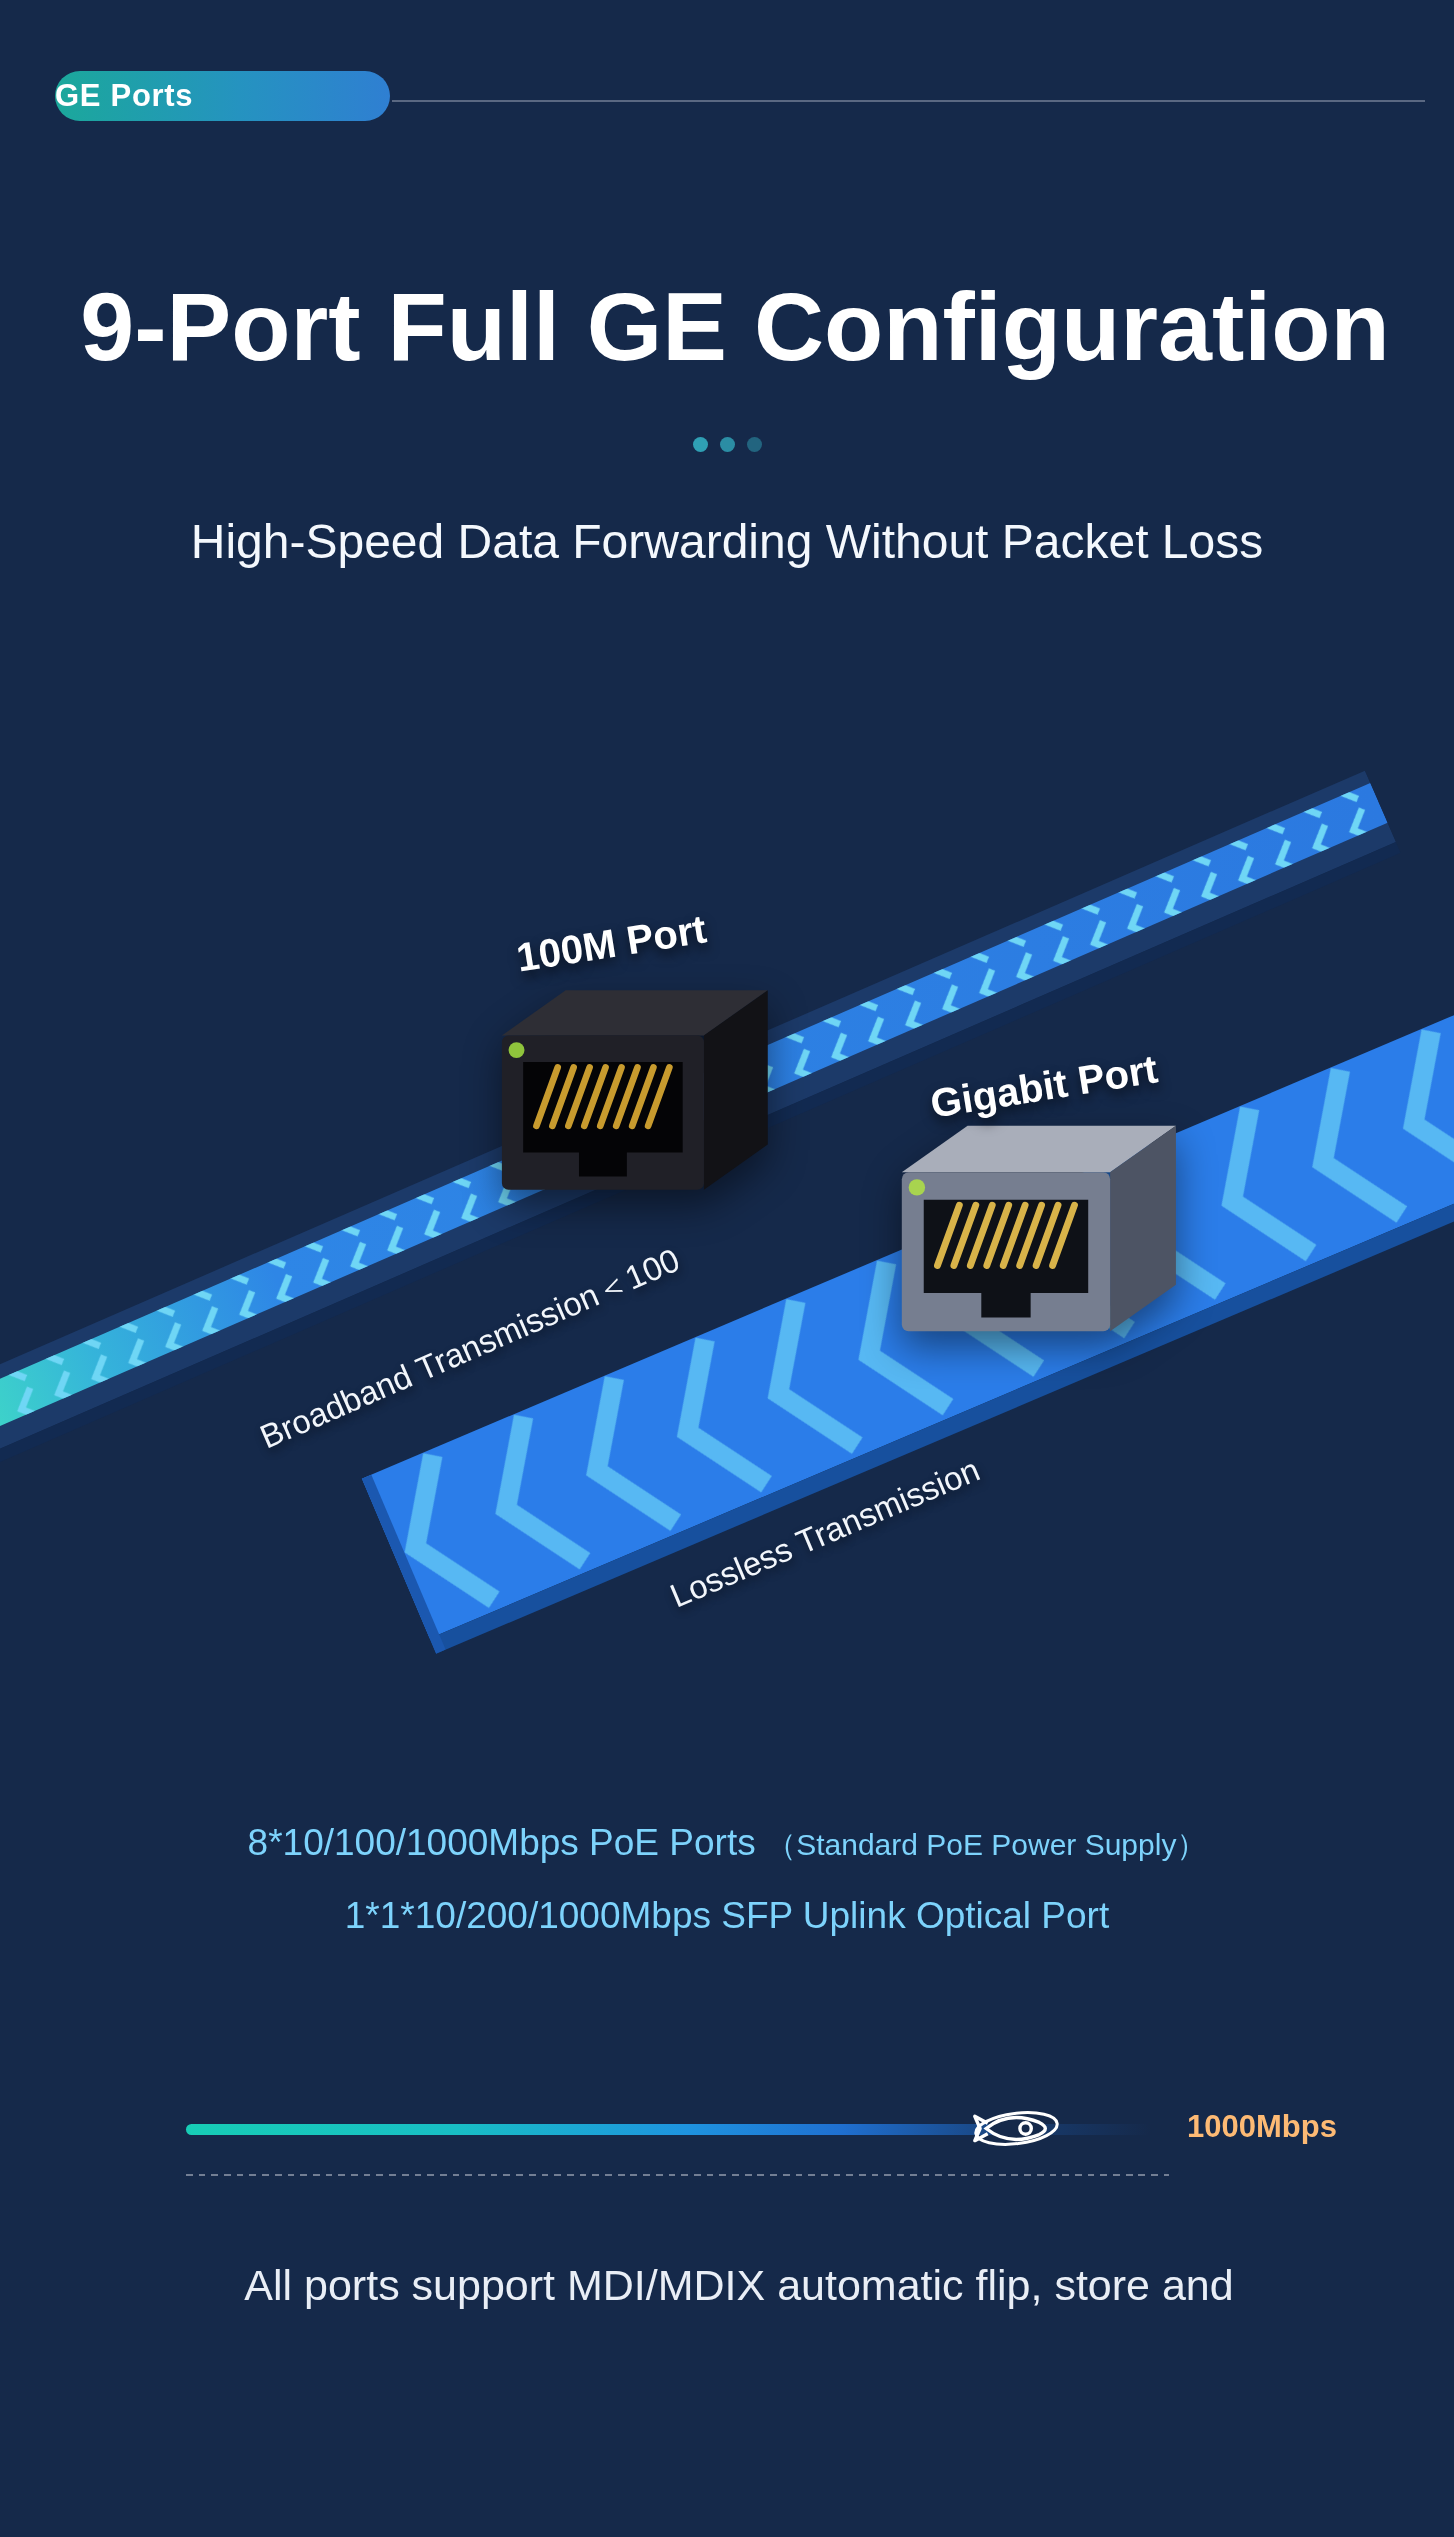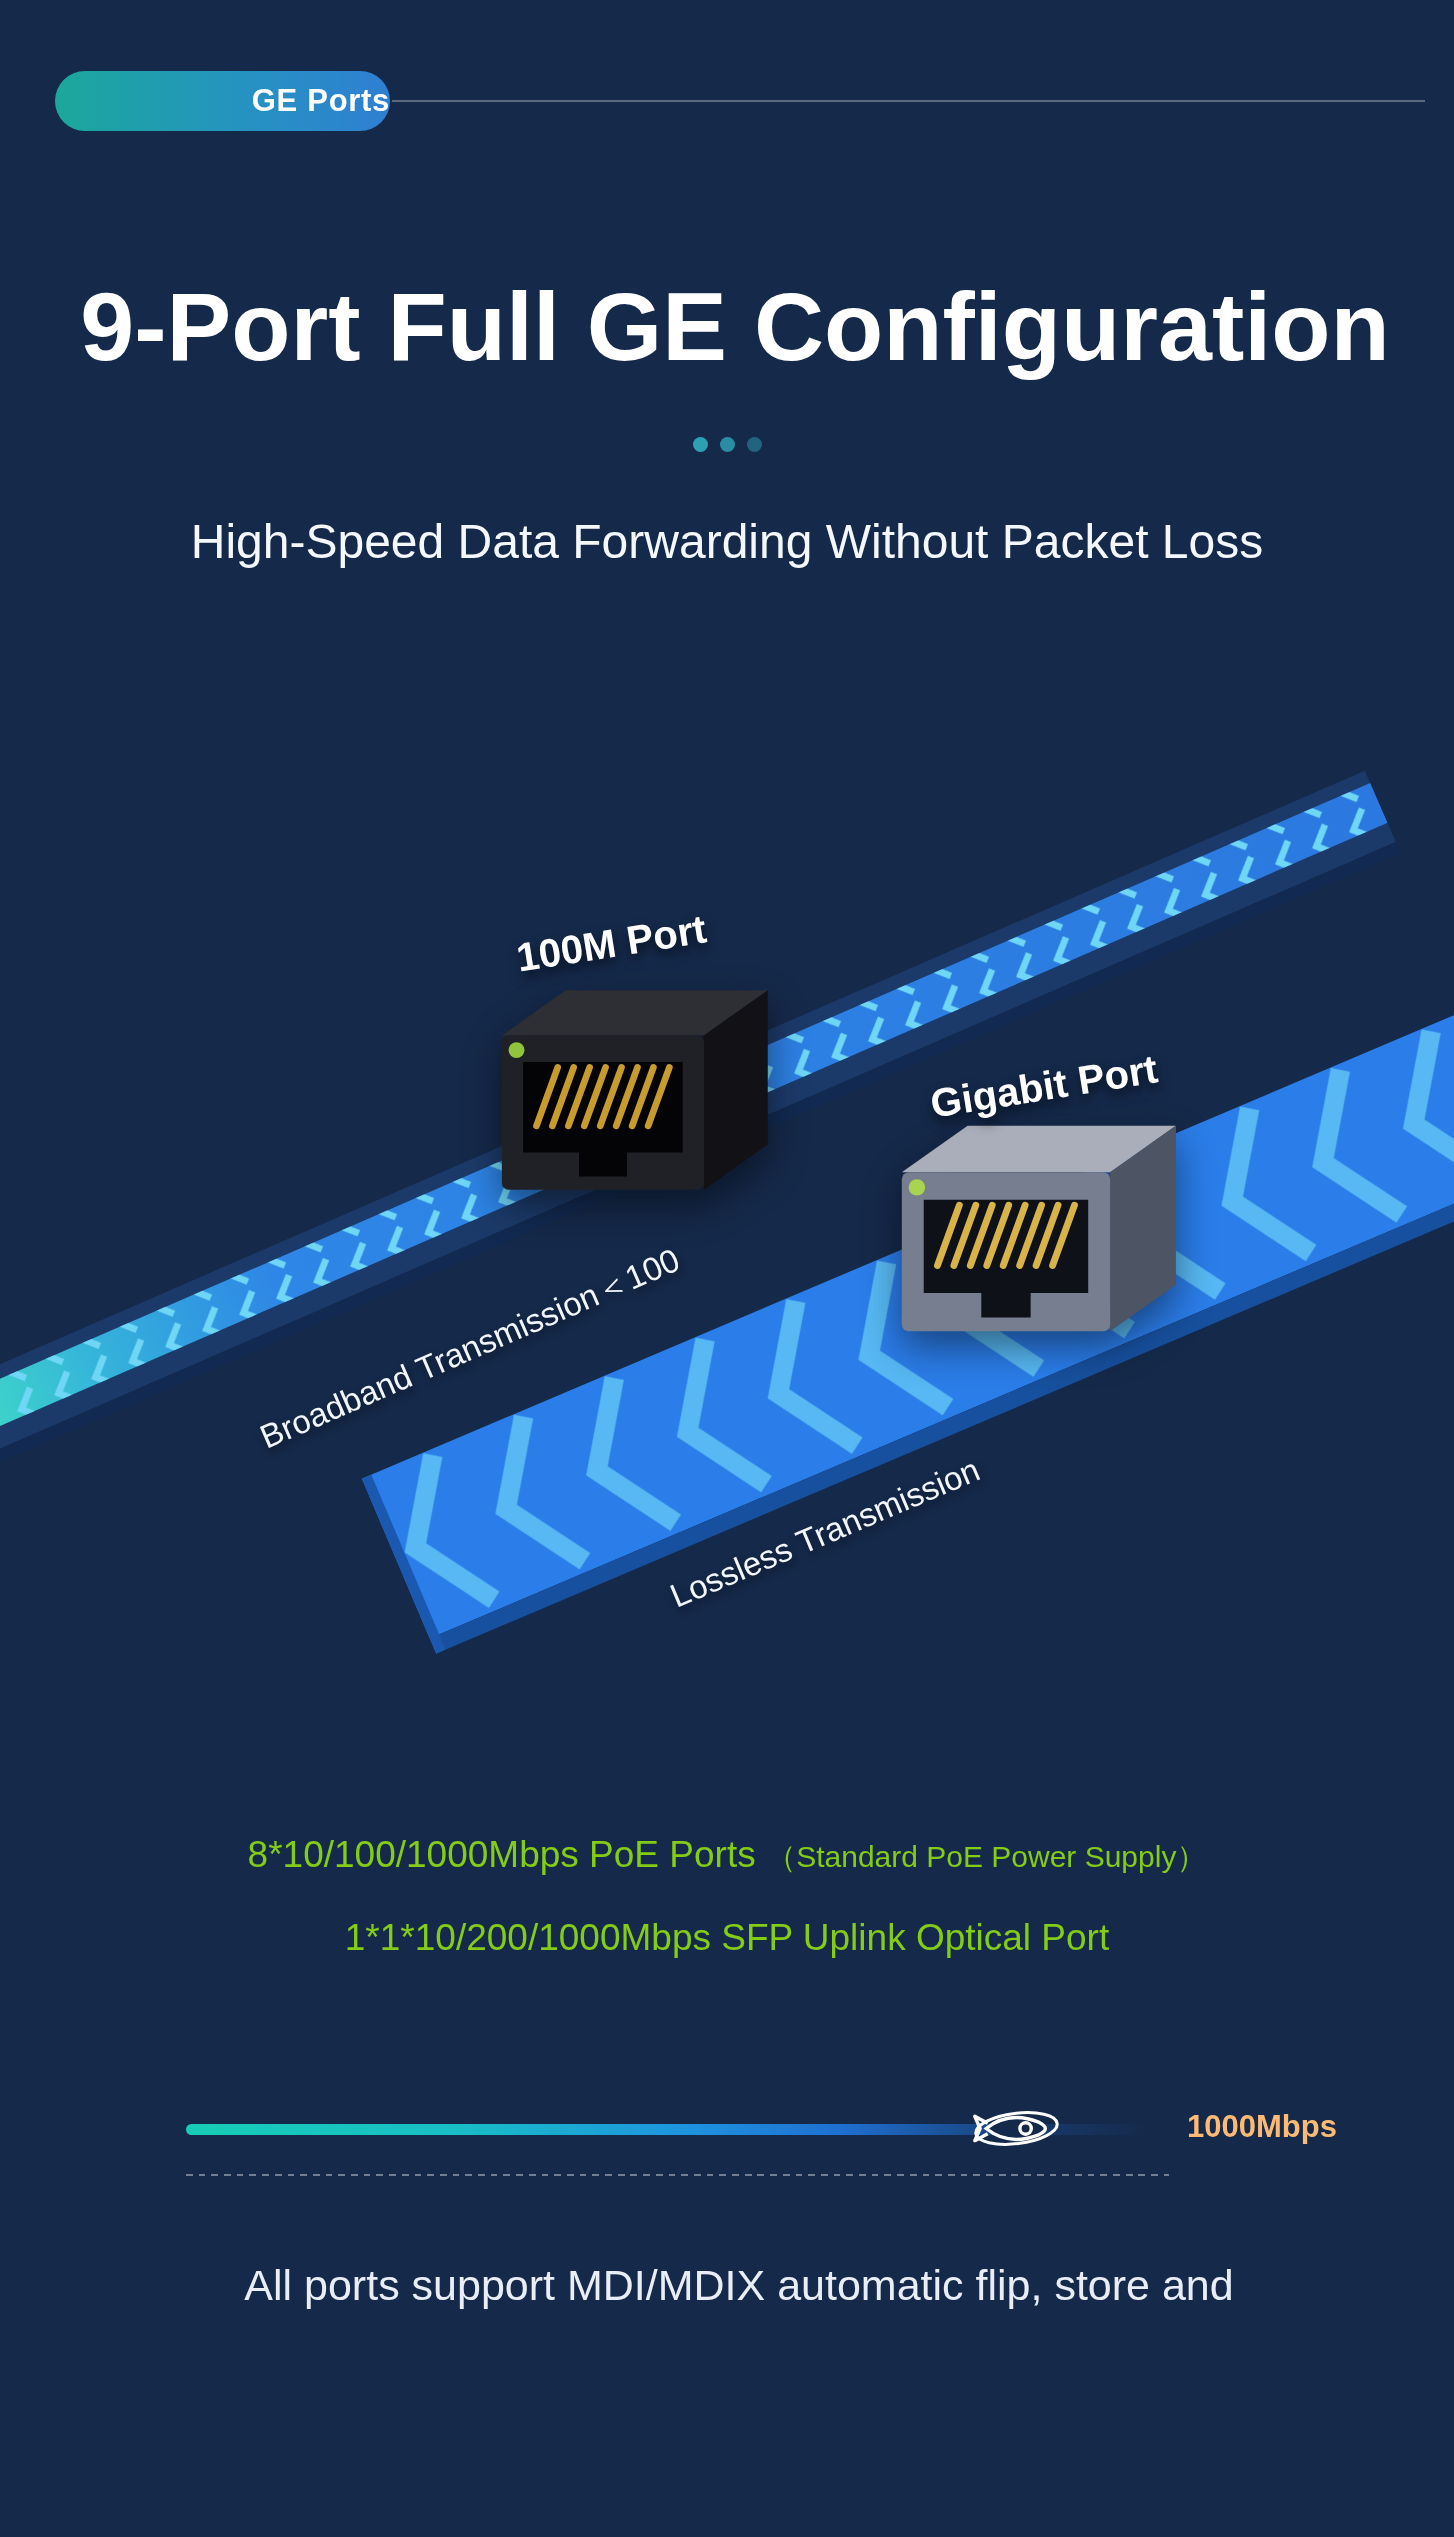--- a/index.html
+++ b/index.html
@@ -3,24 +3,24 @@
 <meta charset="utf-8">
 <style>
   html,body{margin:0;padding:0;background:#0f2038;}
   .page{
     position:relative;width:1454px;height:2538px;overflow:hidden;
     background:#15294a;color:#ffffff;
     font-family:"Liberation Sans",sans-serif;
   }
   
   .badge{
-    position:absolute;left:55px;top:71px;width:335px;height:60px;
+    position:absolute;left:55px;top:71px;width:335px;height:50px;
     border-radius:34px;
     background:linear-gradient(90deg,#1ba89b 0%,#2593c0 55%,#2f7fd2 100%);
-    display:flex;align-items:center;justify-content:flex-end;
+    display:flex;align-items:center;justify-content:flex-start;
   }
   .badge span{font-size:31px;font-weight:bold;color:#fff;letter-spacing:0.7px;}
   .header-line{
     position:absolute;left:392px;top:100px;width:1033px;height:1.5px;
     background:#66738c;opacity:.85;
   }
   
   .title{
     position:absolute;left:0;top:263px;width:100%;margin:8px;
     text-align:center;font-size:97px;font-weight:bold;color:#ffffff;
@@ -68,21 +68,21 @@
   .plabel2{left:931px;top:1082px;transform:rotate(-9deg);}
   .rlabel{
     position:absolute;z-index:4;font-size:33px;color:#f2f6fb;
     white-space:nowrap;transform-origin:left center;height:37px;line-height:37px;
     text-shadow:0 4.5px 9px rgba(0,0,0,.45);
   }
   .rlabel1{left:262px;top:1420px;transform:rotate(-23.5deg);}
   .rlabel2{left:672px;top:1579px;transform:rotate(-23deg);}
   
   .specs{position:absolute;left:0;top:1817px;width:100%;text-align:center;}
-  .specs p{margin:7px;font-size:37px;line-height:62px;color:#84cc16;}
+  .specs p{margin:0;font-size:37px;line-height:52px;color:#7dd3fc;}
   .specs p + p{margin-top:19.4px;}
   .specs .paren{font-size:30px;margin-left:10.5px;}
   
   .speedbar-track{
     position:absolute;left:186px;top:2124px;width:965px;height:10.5px;border-radius:6px;z-index:1;
     background:linear-gradient(90deg,
       #17cdb6 0%,#18bec5 28%,#1e93e0 52%,#1f6fd0 68%,
       rgba(30,100,190,.28) 88%,rgba(30,100,190,0) 100%);
   }
   .rocket{position:absolute;left:971px;top:2089px;width:91px;height:79px;z-index:2;}

